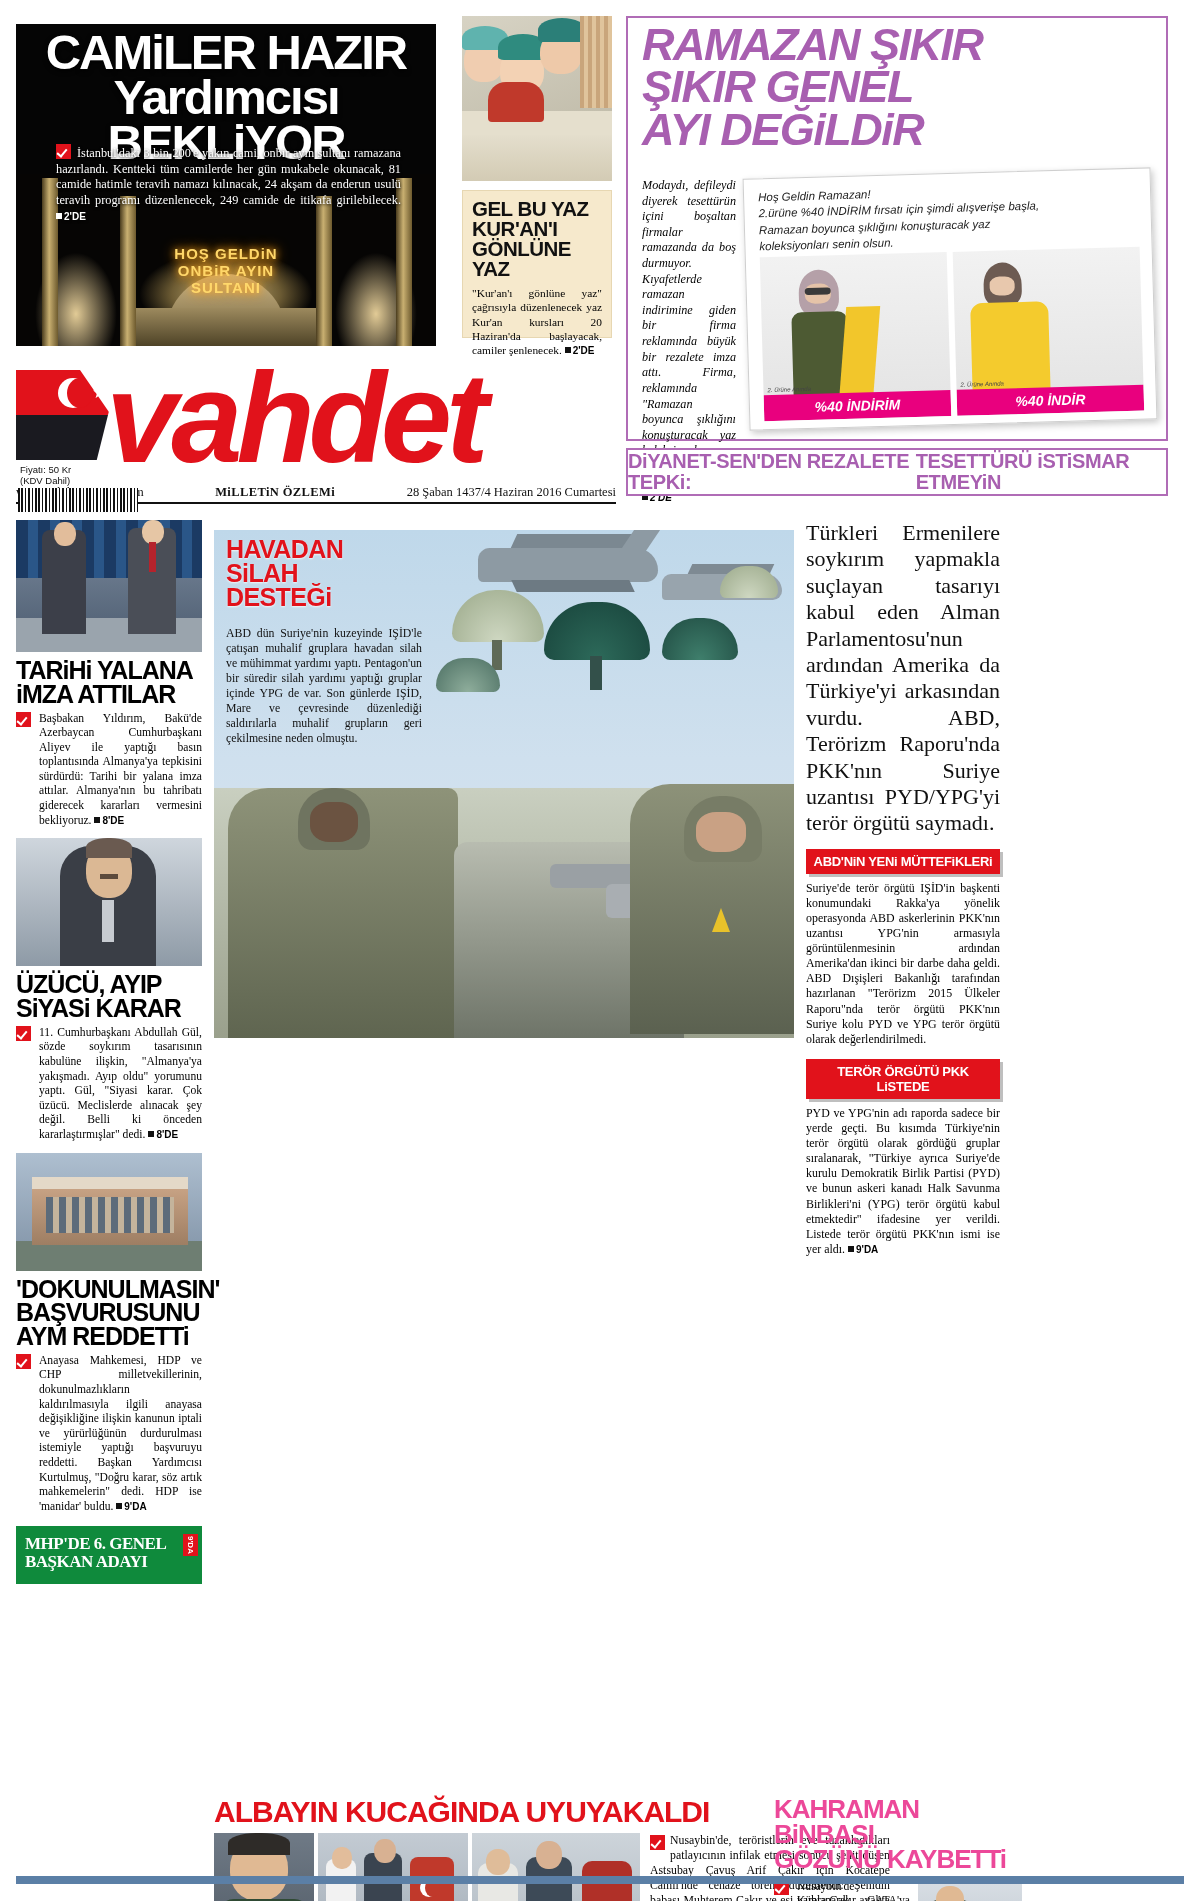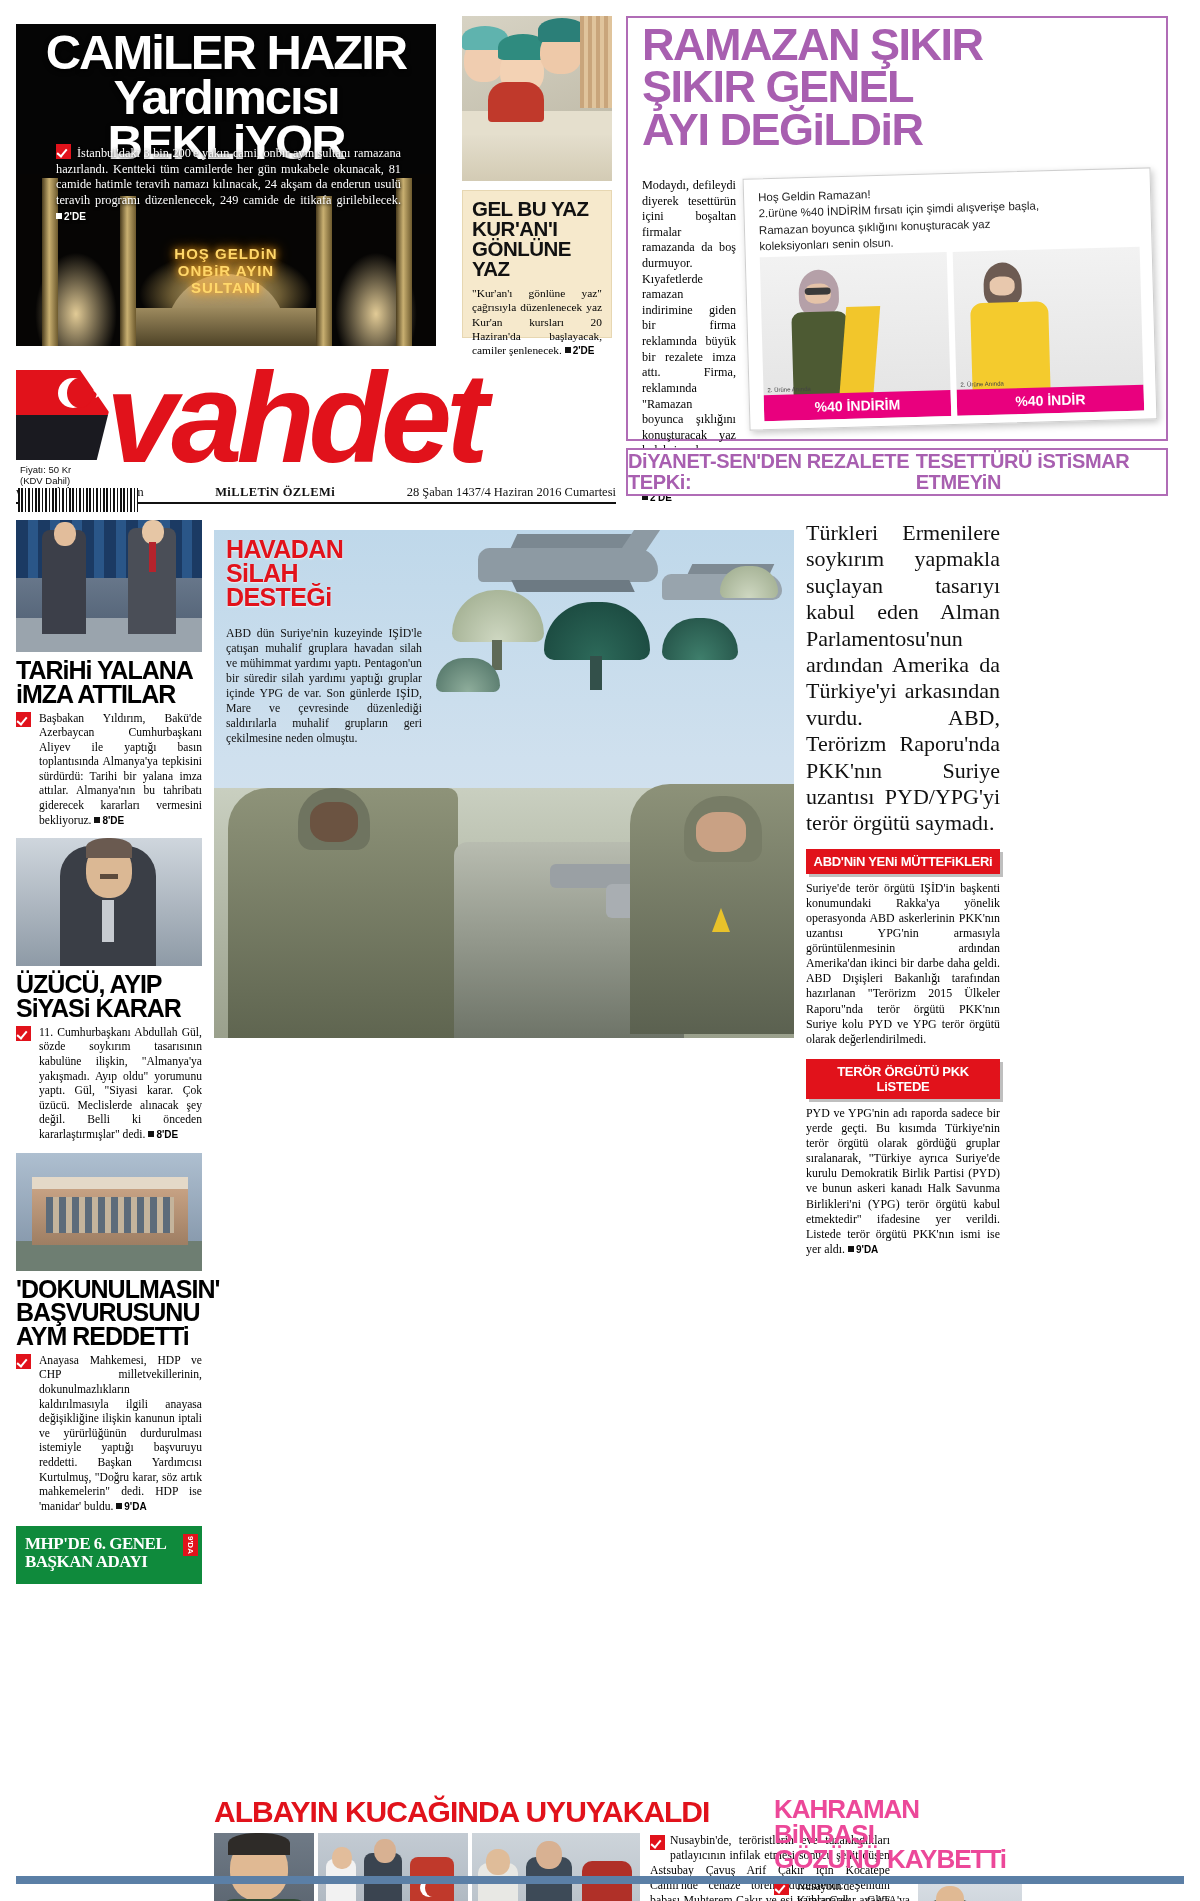--- a/index.html
+++ b/index.html
@@ -67,21 +67,21 @@
     background:#f6e9cc;border:1px solid #e7d7b2;padding:8px 9px;
   }
   .gby-h{font-family:"Liberation Sans",sans-serif;font-weight:bold;font-size:20.5px;
     line-height:0.98;color:#111;letter-spacing:-0.5px;}
   .gby-b{font-family:"Liberation Serif",serif;font-size:11.4px;line-height:1.24;
     margin-top:7px;text-align:justify;}
 
   
   .rambox{
     position:absolute;left:626px;top:16px;width:542px;height:425px;
-    background:#fff;border:2px solid #b06cb6;
+    background:#fff;border:2px solid #b06cb6;font-style:italic;
   }
   .ram-h{
     position:absolute;left:14px;top:6px;width:500px;
     font-family:"Liberation Sans",sans-serif;font-weight:bold;color:#a85fb0;
     font-size:45px;line-height:0.94;letter-spacing:-1.5px;
   }
   .ram-col{
     position:absolute;left:14px;top:160px;width:94px;
     font-family:"Liberation Serif",serif;font-size:12.2px;line-height:1.28;text-align:justify;
   }

